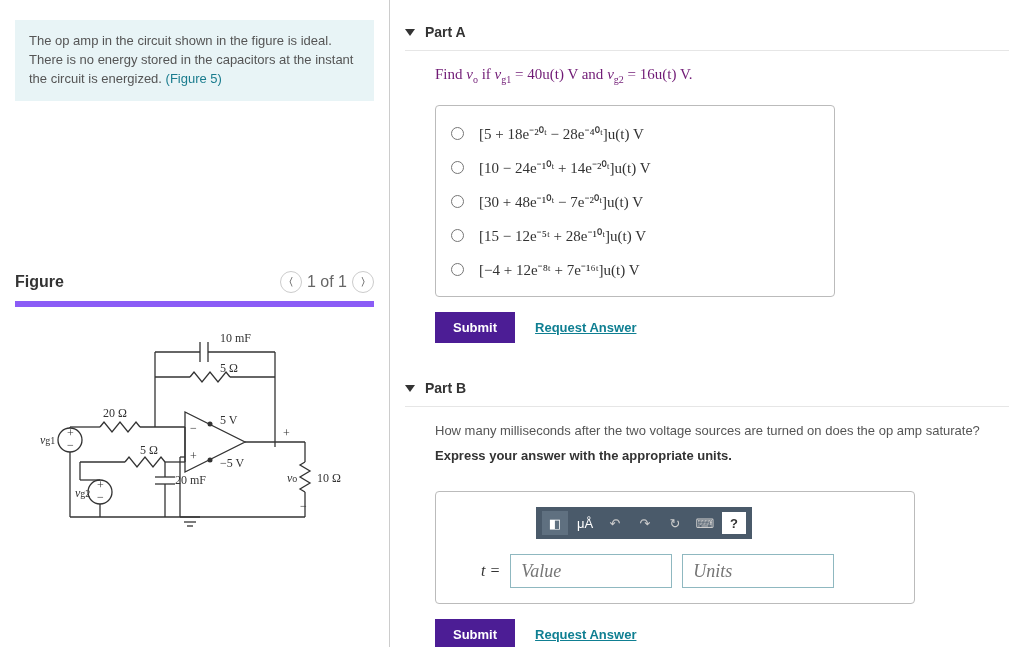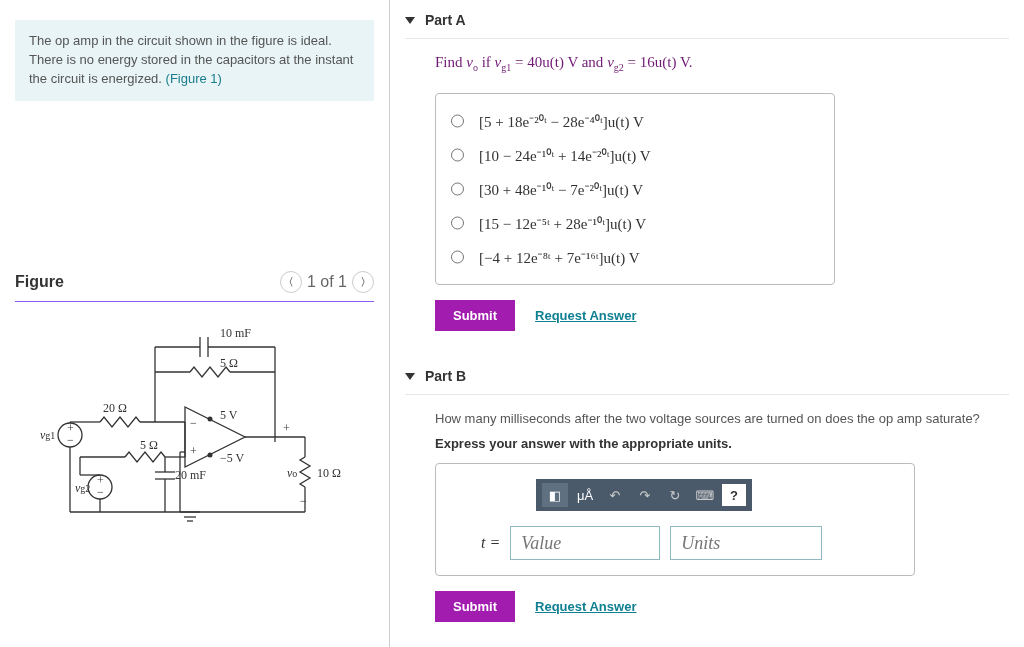--- a/index.html
+++ b/index.html
@@ -1,68 +1,68 @@
 <!DOCTYPE html>
 <html><head>
 <meta charset="utf-8">
 <style>
 * { box-sizing: border-box; margin: 0; padding: 0; }
 body { font-family: Arial, Helvetica, sans-serif; font-size: 13px; color: #333; background: #fff; }
 .page { display: flex; width: 1024px; height: 647px; }
 .left-col { width: 390px; border-right: 1px solid #ccc; padding: 10px 15px; }
-.right-col { flex: 1; padding: 0 15px; }
+.right-col { flex: 1; padding: 12px 15px; }
 .problem-desc { background: #e8f4f6; padding: 12px 14px; margin: 10px 0 20px; line-height: 1.45; color: #555; }
 .problem-desc .fig-link { color: #1a7c8e; }
 .figure-section { margin-top: 170px; }
-.figure-header { display: flex; align-items: center; justify-content: space-between; padding-bottom: 8px; border-bottom: 1px solid #8b5cf6; }
+.figure-header { display: flex; align-items: center; justify-content: space-between; padding-bottom: 8px; border-bottom: 6px solid #8b5cf6; }
 .figure-title { font-size: 16px; font-weight: bold; color: #333; }
 .figure-nav { display: flex; align-items: center; gap: 5px; }
 .circle-btn { border: 1px solid #ccc; width: 22px; height: 22px; border-radius: 50%; background: #fff; display: inline-flex; align-items: center; justify-content: center; font-size: 11px; color: #666; cursor: pointer; }
 .figure-img { padding: 25px 10px; }
 
 .part-header { display: flex; align-items: center; gap: 10px; padding: 12px 0 10px; border-bottom: 1px solid #e6e6e6; margin-bottom: 15px; }
 .triangle-down { width: 0; height: 0; border-left: 5px solid transparent; border-right: 5px solid transparent; border-top: 7px solid #333; }
 .part-title { font-weight: bold; font-size: 14px; }
 
 .question-text { padding-left: 30px; margin-bottom: 20px; color: #701a75; font-family: 'Times New Roman', serif; font-size: 15px; }
 .options-box { margin-left: 30px; border: 1px solid #bbb; border-radius: 4px; padding: 10px 15px; width: 400px; }
-.option-row { display: flex; gap: 15px; padding: 7px 0; }
+.option-row { display: flex; align-items: center; gap: 15px; padding: 7px 0; }
 .option-row input { margin: 0; }
 .math { font-family: 'Times New Roman', serif; font-size: 15px; color: #333; }
 .sub { font-size: 10px; vertical-align: sub; }
 
 .actions { margin: 15px 0 25px 30px; display: flex; align-items: center; gap: 20px; }
-.submit-btn { background: #a21caf; color: #fff; border: none; padding: 8px 18px; font-size: 13px; font-weight: bold; cursor: pointer; }
+.submit-btn { background: #4c1d95; color: #fff; border: none; padding: 8px 18px; font-size: 13px; font-weight: bold; cursor: pointer; }
 .request-link { color: #0f7f92; font-weight: bold; text-decoration: underline; cursor: pointer; font-size: 13px; }
 
 .partb-instr { padding-left: 30px; color: #555; margin-bottom: 8px; line-height: 1.4; }
-.partb-bold { font-weight: bold; padding-left: 30px; color: #333; margin-bottom: 12px; }
+.partb-bold { font-weight: bold; padding-left: 30px; color: #333; margin-bottom: 28px; }
 .input-box { margin-left: 30px; border: 1px solid #bbb; border-radius: 4px; width: 480px; padding: 15px; }
 .toolbar { background: #4a5a6a; display: inline-flex; align-items: center; gap: 4px; padding: 4px 6px; margin-bottom: 15px; margin-left: 85px; }
 .tool-ic { width: 26px; height: 24px; display: inline-flex; align-items: center; justify-content: center; color: #fff; font-size: 13px; cursor: pointer; }
 .tool-ic.light { color: #ccc; }
 .tool-help { background: #fff; color: #333; width: 24px; height: 22px; display: inline-flex; align-items: center; justify-content: center; font-weight: bold; cursor: pointer; }
 .input-row { display: flex; align-items: center; gap: 10px; padding-left: 30px; }
 .var-label { font-family: 'Times New Roman', serif; font-style: italic; font-size: 16px; }
-.val-input, .unit-input { border: 1px solid #8fb8c0; padding: 6px 10px; font-size: 18px; font-family: 'Times New Roman', serif; font-style: italic; color: #999; width: 150px; height: 34px; }
+.val-input, .unit-input { border: 1px solid #8fb8c0; padding: 6px 10px; font-size: 18px; font-family: 'Times New Roman', serif; font-style: italic; color: #999; width: 162px; height: 34px; }
 .unit-input { width: 152px; }
 
 
 .clab { font-family: 'Times New Roman', serif; font-size: 12px; fill: #333; }
 .wire { stroke: #333; stroke-width: 1.3; fill: none; }
 .csym { stroke: #333; stroke-width: 1.3; fill: none; }
 </style>
 </head>
 <body>
 
 <div class="page">
   <div class="left-col">
     <div class="problem-desc">
       <span>The op amp in the circuit shown in the figure is ideal. There is no energy stored in the capacitors at the instant the circuit is energized. </span>
-      <span class="fig-link">(Figure 1)</span>
+      <span class="fig-link">(Figure 5)</span>
     </div>
 
     <div class="figure-section">
       <div class="figure-header">
         <div class="figure-title">Figure</div>
         <div class="figure-nav">
           <span class="circle-btn">〈</span>
           <span style="font-size:16px;color:#666">1 of 1</span>
           <span class="circle-btn">〉</span>
         </div>

